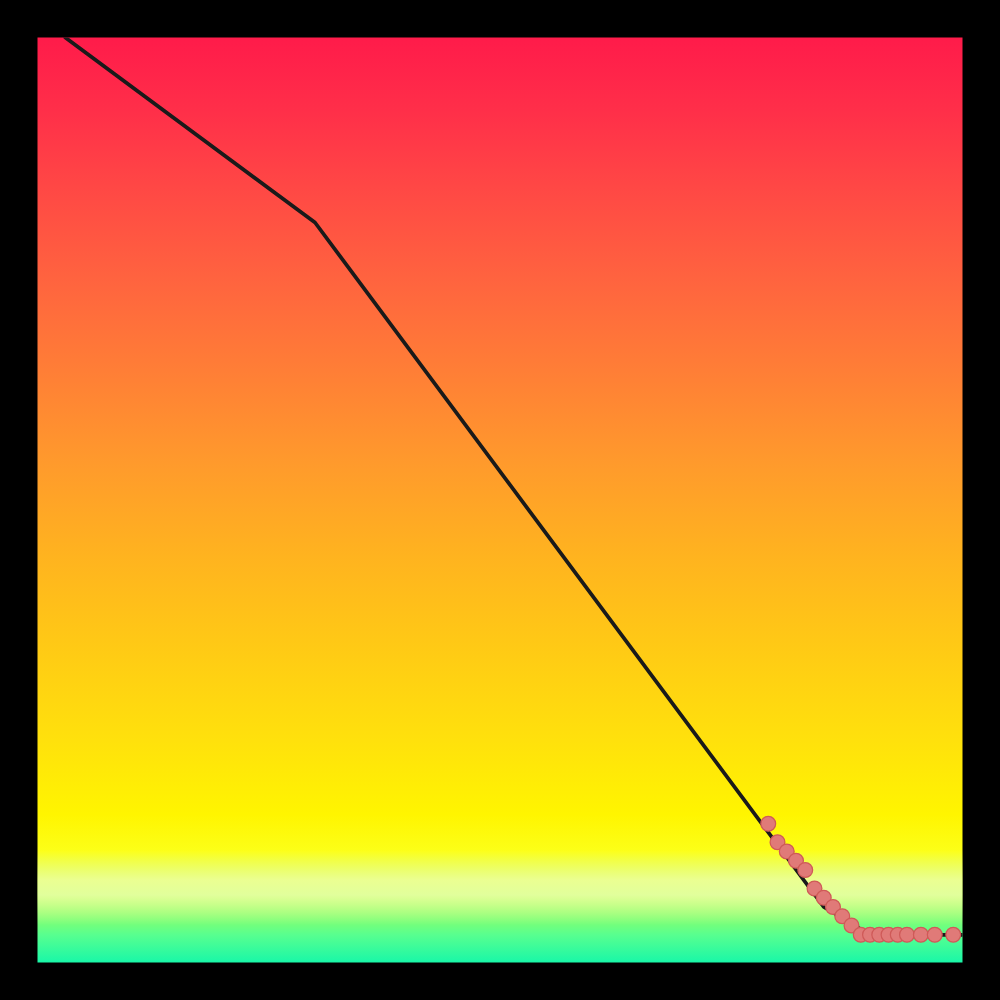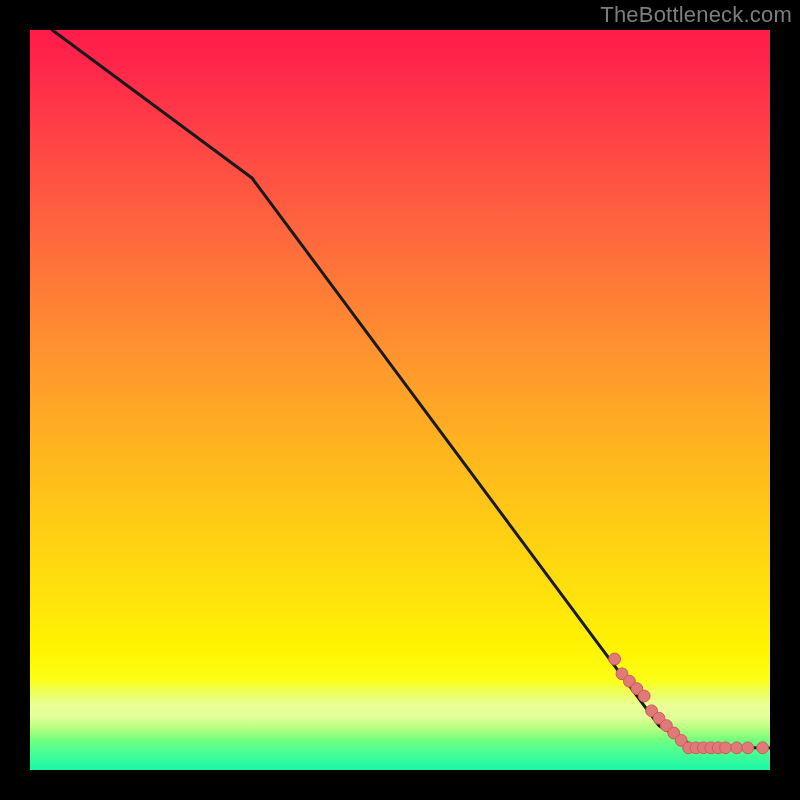--- a/index.html
+++ b/index.html
@@ -73,21 +73,20 @@
   }
   .svg-layer {
     position: absolute;
     inset: 0;
   }
 </style>
 </head>
 <body>
 
 <div class="stage">
-  <div class="watermark">TheBottleneck.com</div>
 
   <div class="plot-area">
     <div class="plot-bg"></div>
     <div class="light-band"></div>
     <svg class="svg-layer" id="chart-svg" viewBox="0 0 740 740" preserveAspectRatio="none">
         <polyline points="22.2,0 222,148 629,695.6 666,717.8 740,717.8" fill="none" stroke="#1a1a1a" stroke-width="3" stroke-linecap="round" stroke-linejoin="round"></polyline>
         <circle cx="584.6" cy="629" r="5.92" fill="#e07a78" stroke="#cf5a58" stroke-width="1"></circle>
         <circle cx="592" cy="643.8" r="5.92" fill="#e07a78" stroke="#cf5a58" stroke-width="1"></circle>
         <circle cx="599.4000000000001" cy="651.2" r="5.92" fill="#e07a78" stroke="#cf5a58" stroke-width="1"></circle>
         <circle cx="606.8" cy="658.6" r="5.92" fill="#e07a78" stroke="#cf5a58" stroke-width="1"></circle>

